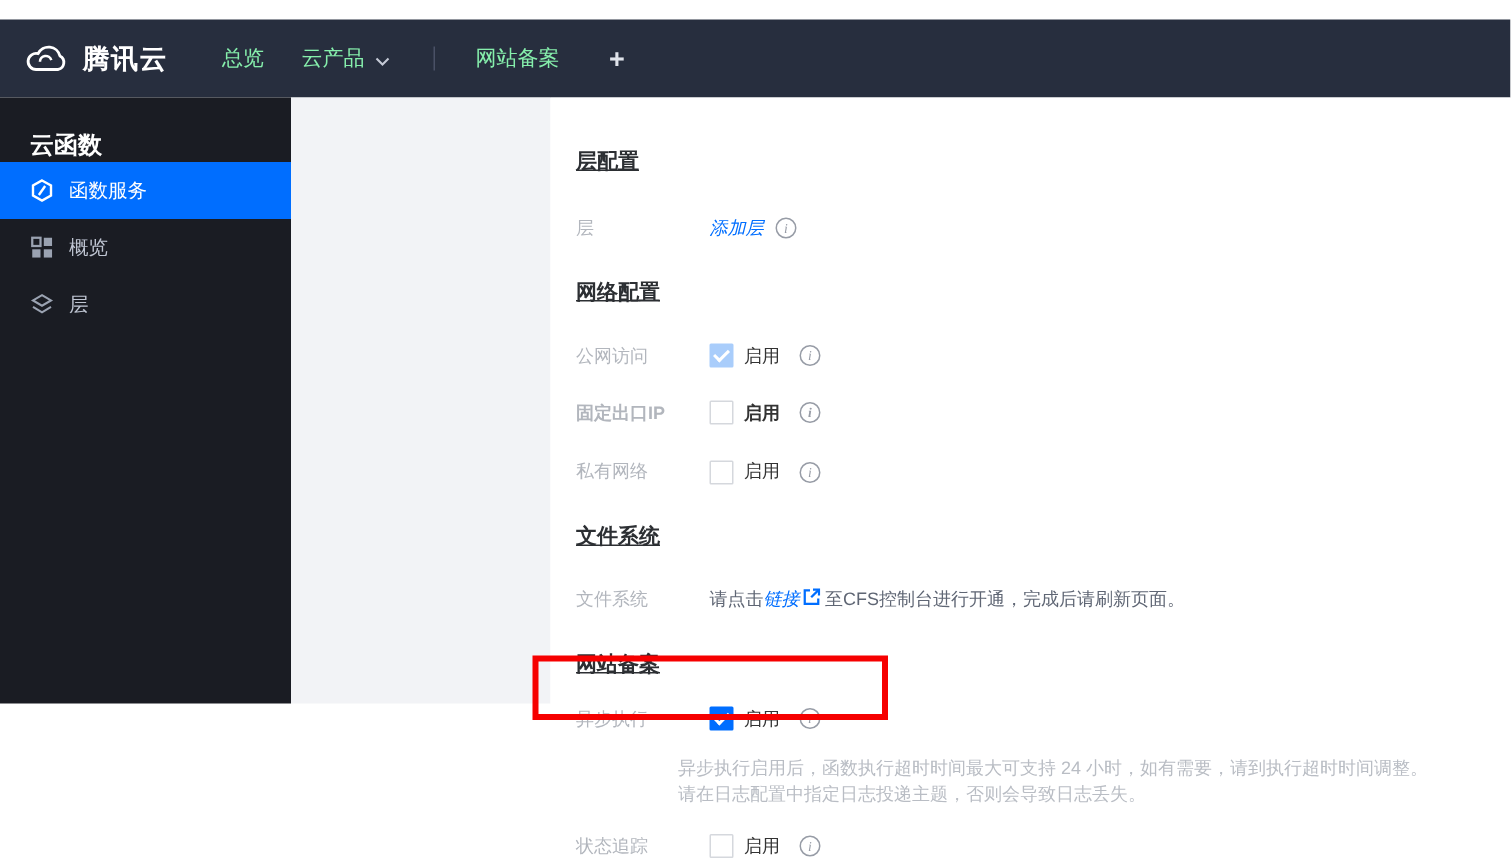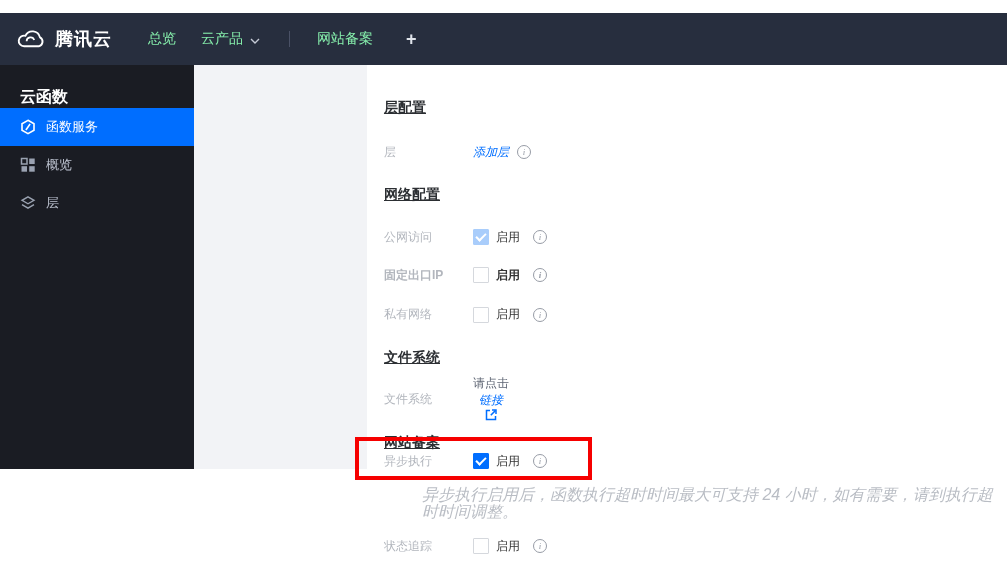--- a/index.html
+++ b/index.html
@@ -48,26 +48,26 @@
   .h-exec    { margin-top:24px; }
 
   .row { display:flex; align-items:center; height:20px; font-size:12px; }
   .row-label { width:89px; color:#b2b6bd; flex:none; }
   .row-value { display:flex; align-items:center; }
   .row-layer { margin-top:26px; }
   .row-public{ margin-top:24px; }
   .row-eip   { margin-top:18px;font-weight:bold; }
   .row-vpc   { margin-top:18px;align-items:flex-end; }
   .row-fs    { margin-top:23px; }
-  .row-async { position:relative; }
+  .row-async { margin-top:18px; position:relative; }
   .row-trace { margin-top:16px; }
 
   .link { color:#006eff; text-decoration:none; cursor:pointer;font-style:italic; }
   .enable-label { color:#333; margin-left:7px; }
-  .fs-text { color:#5f6674;flex-direction:column; }
+  .fs-text { color:#5f6674; }
 
   .info-icon {
     width:14px; height:14px; border:1px solid #979ca6; border-radius:50%;
     display:inline-flex; align-items:center; justify-content:center;
     color:#979ca6; font-size:9px; font-style:italic; font-family:"Liberation Serif",serif;
     margin-left:13px; cursor:pointer; flex:none;
   }
   .info-icon::before { content:"i"; }
   .row-layer .info-icon { margin-left:8px; }
 
@@ -78,21 +78,21 @@
   .checkbox.checked { background:#006eff; border-color:#006eff; }
   .checkbox.checked.disabled { background:#a9cdfb; border-color:#a9cdfb; }
   .checkbox.checked::after {
     content:""; display:block; width:8px; height:4px;
     border-left:2px solid #fff; border-bottom:2px solid #fff;
     transform:rotate(-45deg); margin:3px 0 0 2px;
   }
 
   .ext-link-icon { margin:0 3px 0 2px; display:inline-block; vertical-align:-1px; }
 
-  .desc { margin:15px 0 0 38px; font-size:16px; color:#b9bdc4; line-height:17px;font-style:italic; }
+  .desc { margin:15px 0 0 68px; font-size:12px; color:#b9bdc4; line-height:17px; }
 
   
   .red-box {
     position:absolute; left:355px; top:437px; width:237px; height:43px;
     border:4px solid #f60000; pointer-events:none; z-index:20;
   }
 </style>
 </head>
 <body>
 
@@ -205,34 +205,36 @@
       <span class="row-value fs-text">
         <span>请点击</span>
           <a class="link">链接</a>
         <span class="ext-link-icon">
           <svg width="12" height="12" viewBox="0 0 12 12">
             <path d="M5 1.5 H1.5 V10.5 H10.5 V7" fill="none" stroke="#006eff" stroke-width="1.5"></path>
             <path d="M7 1 H11 V5" fill="none" stroke="#006eff" stroke-width="1.5"></path>
             <line x1="10.6" y1="1.4" x2="5.8" y2="6.2" stroke="#006eff" stroke-width="1.5"></line>
           </svg>
         </span>
+          <span>至CFS控制台进行开通，完成后请刷新页面。</span>
       </span>
     </div>
 
     <h3 class="sec-heading h-exec">网站备案</h3>
     <div class="row row-async">
       <span class="row-label">异步执行</span>
       <span class="row-value">
         <span class="checkbox checked"></span>
         <span class="enable-label">启用</span>
         <span class="info-icon"></span>
       </span>
     </div>
     <div class="desc">
       <div>异步执行启用后，函数执行超时时间最大可支持 24 小时，如有需要，请到执行超时时间调整。</div>
+      <div>请在日志配置中指定日志投递主题，否则会导致日志丢失。</div>
     </div>
 
     <div class="row row-trace">
       <span class="row-label">状态追踪</span>
       <span class="row-value">
         <span class="checkbox"></span>
         <span class="enable-label">启用</span>
         <span class="info-icon"></span>
       </span>
     </div>

